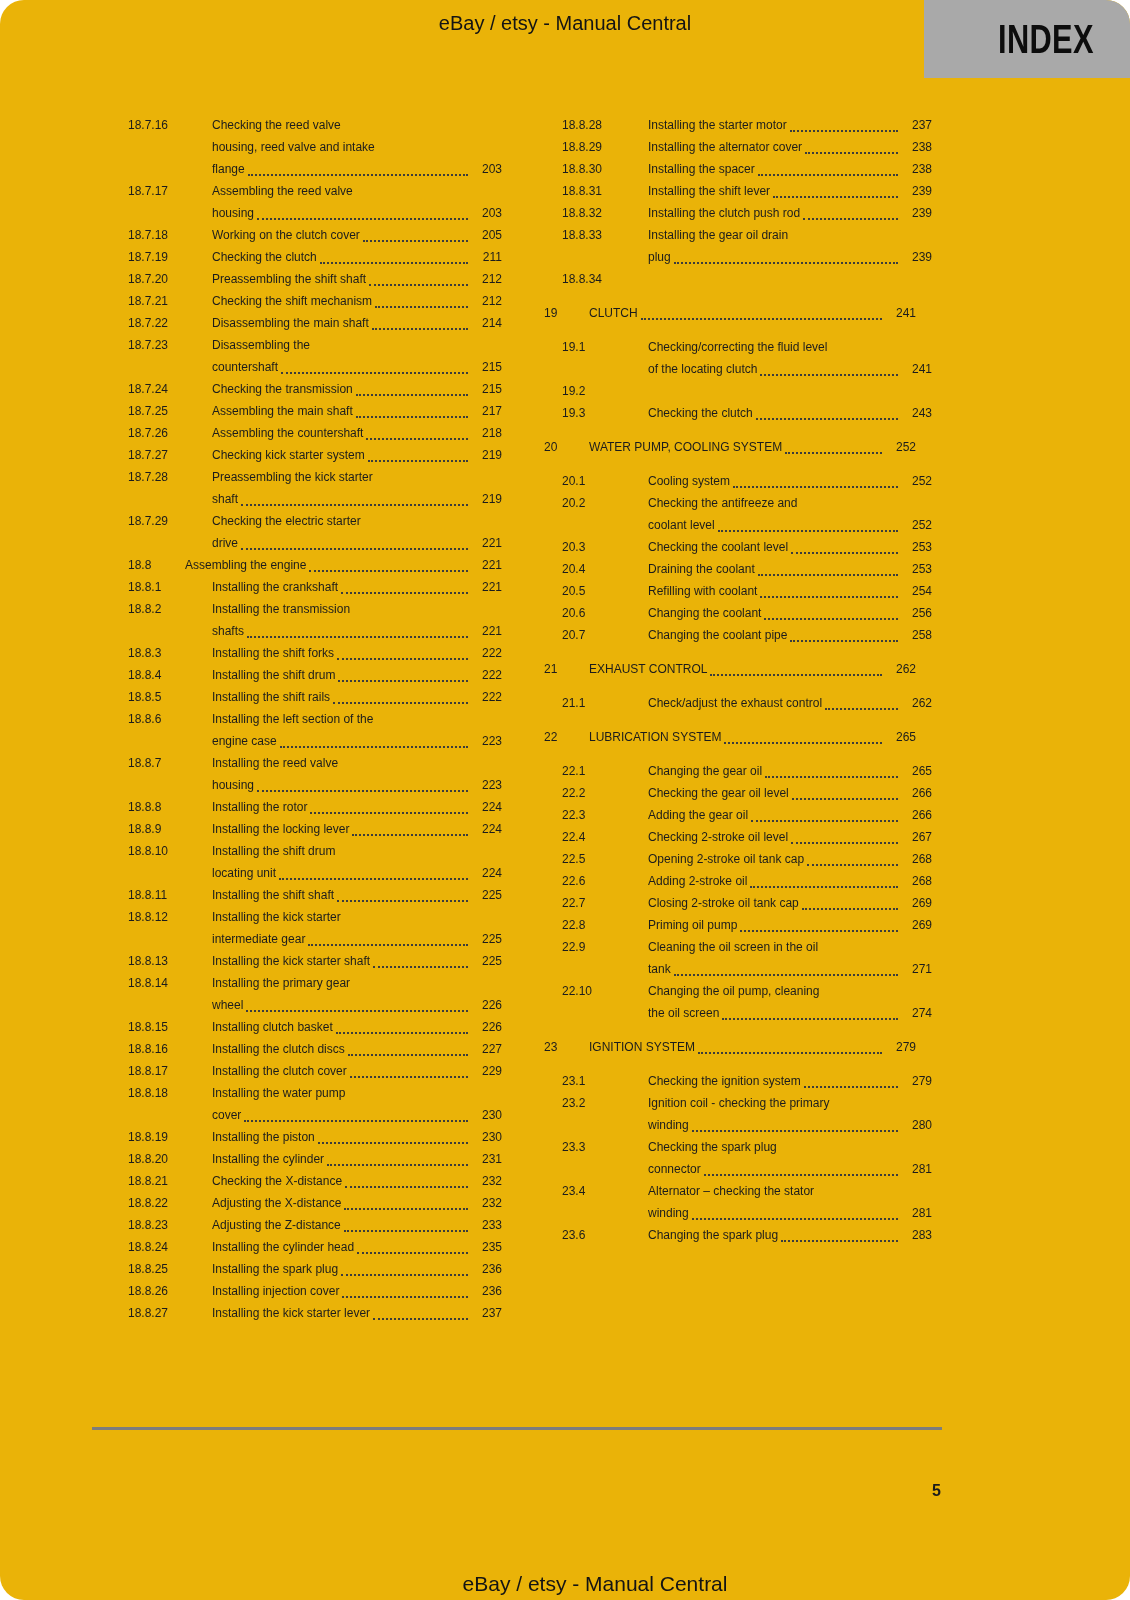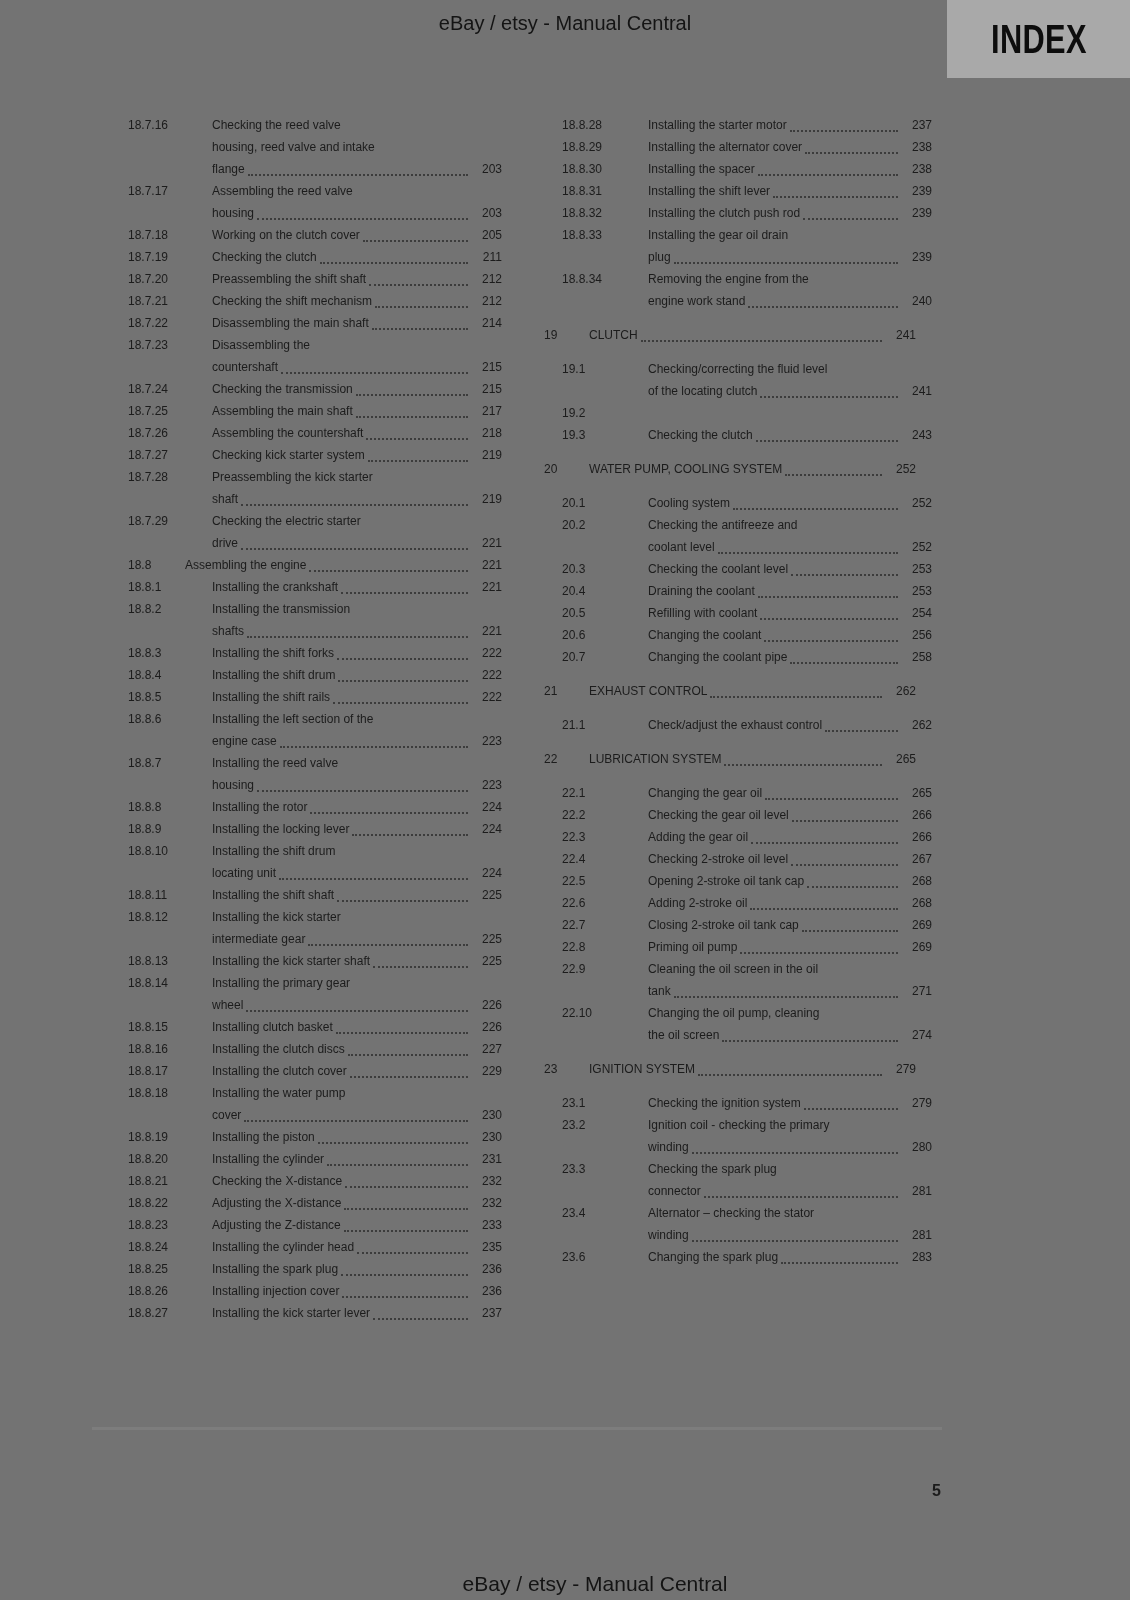--- a/index.html
+++ b/index.html
@@ -1,39 +1,40 @@
 <!DOCTYPE html>
 <html style="--tab-bg: #a9a9a9; --text-col: #1c1c1c; --leader-col: #3c3c3c; --rule-col: #7d7d7d;"><head>
 <meta charset="utf-8">
 <style>
   html, body { margin: 0; padding: 0; background: #ffffff; }
   .page {
     position: relative;
     width: 1130px;
     height: 1600px;
-    background: #737373;
+    background: #eab308;
     font-family: "Liberation Sans", sans-serif;
     color: var(--text-col, #1c1c1c);
     overflow: hidden;
+    border-radius: 24px;
   }
 
   .header-title {
     position: absolute;
     top: 12px; left: 0; width: 1130px;
     text-align: center;
     font-size: 20px;
     color: #141414;
   }
 
   .index-tab {
     position: absolute;
     top: 0; right: 0;
-    width: 183px; height: 78px;
+    width: 169px; height: 78px;
     background: var(--tab-bg, #a9a9a9);
-    display: flex; align-items: center; justify-content: center;
+    display: flex; align-items: center; justify-content: center; padding-left: 37px;
   }
   .index-tab .tab-text {
     font-weight: 700;
     font-size: 41px;
     color: #0d0d0d;
     transform: scaleX(0.75);
     letter-spacing: 0.5px;
     white-space: nowrap;
   }
 
@@ -593,28 +594,20 @@
           <div class="line">Installing the gear oil drain</div>
           <div class="lastline">
             <span class="txt">plug</span>
             <span class="leader"></span>
             <span class="page-num">239</span>
           </div>
         </div>
       </div>
       <div class="entry sub3">
         <span class="num">18.8.34</span>
-        <div class="body">
-          <div class="line">Removing the engine from the</div>
-          <div class="lastline">
-            <span class="txt">engine work stand</span>
-            <span class="leader"></span>
-            <span class="page-num">240</span>
-          </div>
-        </div>
       </div>
       <div class="entry chapter">
         <span class="num">19</span>
         <div class="body">
           <div class="lastline">
             <span class="txt">CLUTCH</span>
             <span class="leader"></span>
             <span class="page-num">241</span>
           </div>
         </div>

